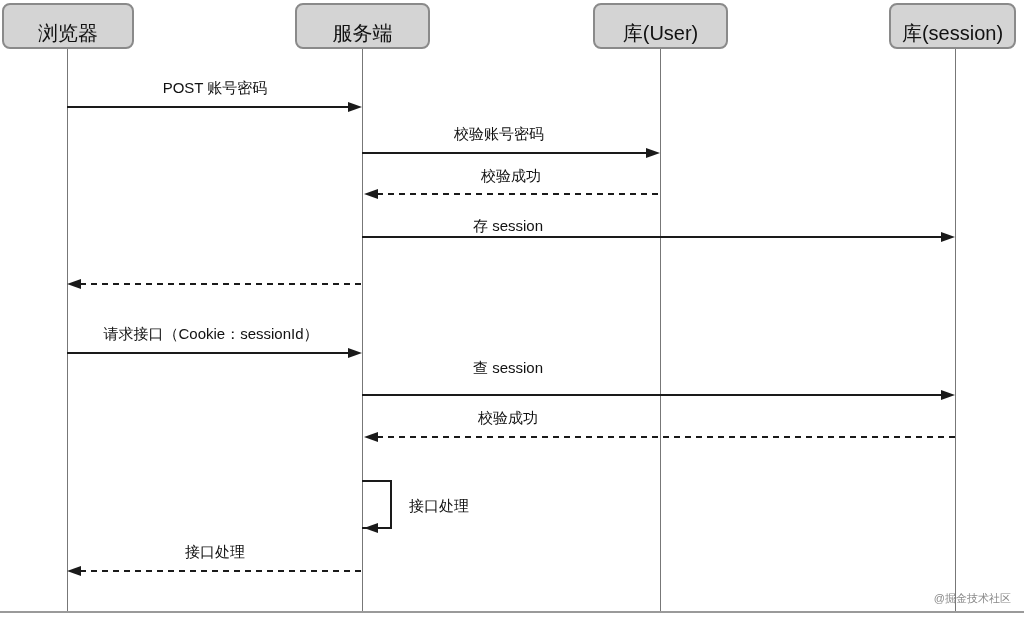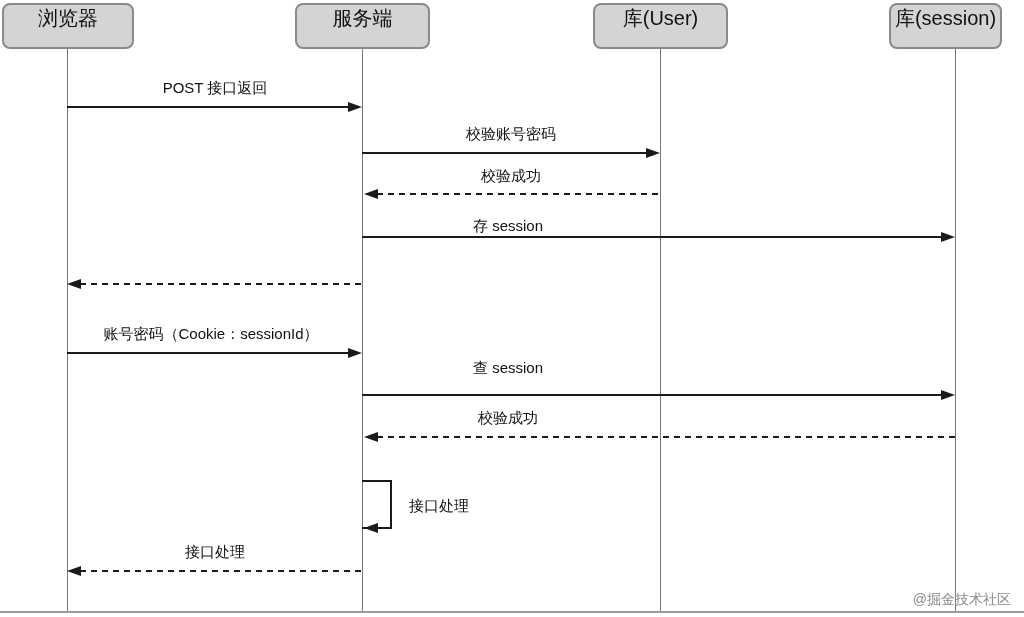--- a/index.html
+++ b/index.html
@@ -3,85 +3,85 @@
 <meta charset="utf-8">
 <style>
   html,body{margin:0;padding:0;background:#fff;}
   .stage{
     position:relative;width:1024px;height:617px;background:#fff;overflow:hidden;
     font-family:"Liberation Sans","DejaVu Sans",sans-serif;color:#1a1a1a;
   }
   .pbox{
     position:absolute;top:3px;height:46px;box-sizing:border-box;
     background:#d4d4d4;border:2px solid #8a8a8a;border-radius:8px;
-    display:flex;align-items:flex-start;justify-content:center;
+    display:flex;align-items:flex-end;justify-content:center;
   }
   .plabel{font-size:20px;color:#111;white-space:nowrap;}
   .lifeline{position:absolute;top:49px;height:563px;width:1px;background:#777;}
   .mlabel{
     position:absolute;transform:translateX(-50%);font-size:15px;line-height:20px;
     white-space:nowrap;color:#111;
   }
   .mlabel.noshift{transform:none;}
   .mline{position:absolute;height:2px;background:#1a1a1a;}
   .mline.dashed{
     background:repeating-linear-gradient(to right,#1a1a1a 0 6px,transparent 6px 11px);
   }
   .ahead{position:absolute;width:0;height:0;border-top:5px solid transparent;border-bottom:5px solid transparent;}
   .ahead.right{border-left:14px solid #1a1a1a;}
   .ahead.left{border-right:14px solid #1a1a1a;}
   .loop{
     position:absolute;box-sizing:border-box;border:2px solid #1a1a1a;border-left:none;
   }
   .bottom-rule{position:absolute;left:0;top:611px;width:1024px;height:2px;background:#9a9a9a;}
-  .watermark{position:absolute;top:591px;right:13px;font-size:14px;color:#8a8a8a;white-space:nowrap;}
+  .watermark{position:absolute;top:591px;right:13px;font-size:11px;color:#8a8a8a;white-space:nowrap;}
 </style>
 </head>
 <body>
 
 <div class="stage">
 
   <div class="pbox" style="left:2px;width:132px">
     <span class="plabel">浏览器</span>
   </div>
   <div class="pbox" style="left:295px;width:135px">
     <span class="plabel">服务端</span>
   </div>
   <div class="pbox" style="left:593px;width:135px">
     <span class="plabel">库(User)</span>
   </div>
-  <div class="pbox" style="left:889px;width:113px">
+  <div class="pbox" style="left:889px;width:127px">
     <span class="plabel">库(session)</span>
   </div>
 
   <div class="lifeline" style="left:67px"></div>
   <div class="lifeline" style="left:362px"></div>
   <div class="lifeline" style="left:660px"></div>
   <div class="lifeline" style="left:955px"></div>
 
-  <div class="mlabel" style="left:215px;top:78px">POST 接口返回</div>
+  <div class="mlabel" style="left:215px;top:78px">POST 账号密码</div>
   <div class="mline" style="left:67px;top:106px;width:283px"></div>
   <div class="ahead right" style="left:348px;top:102px"></div>
 
-  <div class="mlabel" style="left:511px;top:124px">校验账号密码</div>
+  <div class="mlabel" style="left:499px;top:124px">校验账号密码</div>
   <div class="mline" style="left:362px;top:152px;width:286px"></div>
   <div class="ahead right" style="left:646px;top:148px"></div>
 
   <div class="mlabel" style="left:511px;top:166px">校验成功</div>
   <div class="mline dashed" style="left:377px;top:193px;width:283px"></div>
   <div class="ahead left" style="left:364px;top:189px"></div>
 
   <div class="mlabel" style="left:508px;top:216px">存 session</div>
   <div class="mline" style="left:362px;top:236px;width:581px"></div>
   <div class="ahead right" style="left:941px;top:232px"></div>
 
   <div class="mline dashed" style="left:80px;top:283px;width:282px"></div>
   <div class="ahead left" style="left:67px;top:279px"></div>
 
-  <div class="mlabel" style="left:211px;top:324px">账号密码（Cookie：sessionId）</div>
+  <div class="mlabel" style="left:211px;top:324px">请求接口（Cookie：sessionId）</div>
   <div class="mline" style="left:67px;top:352px;width:283px"></div>
   <div class="ahead right" style="left:348px;top:348px"></div>
 
   <div class="mlabel" style="left:508px;top:358px">查 session</div>
   <div class="mline" style="left:362px;top:394px;width:581px"></div>
   <div class="ahead right" style="left:941px;top:390px"></div>
 
   <div class="mlabel" style="left:508px;top:408px">校验成功</div>
   <div class="mline dashed" style="left:377px;top:436px;width:578px"></div>
   <div class="ahead left" style="left:364px;top:432px"></div>

